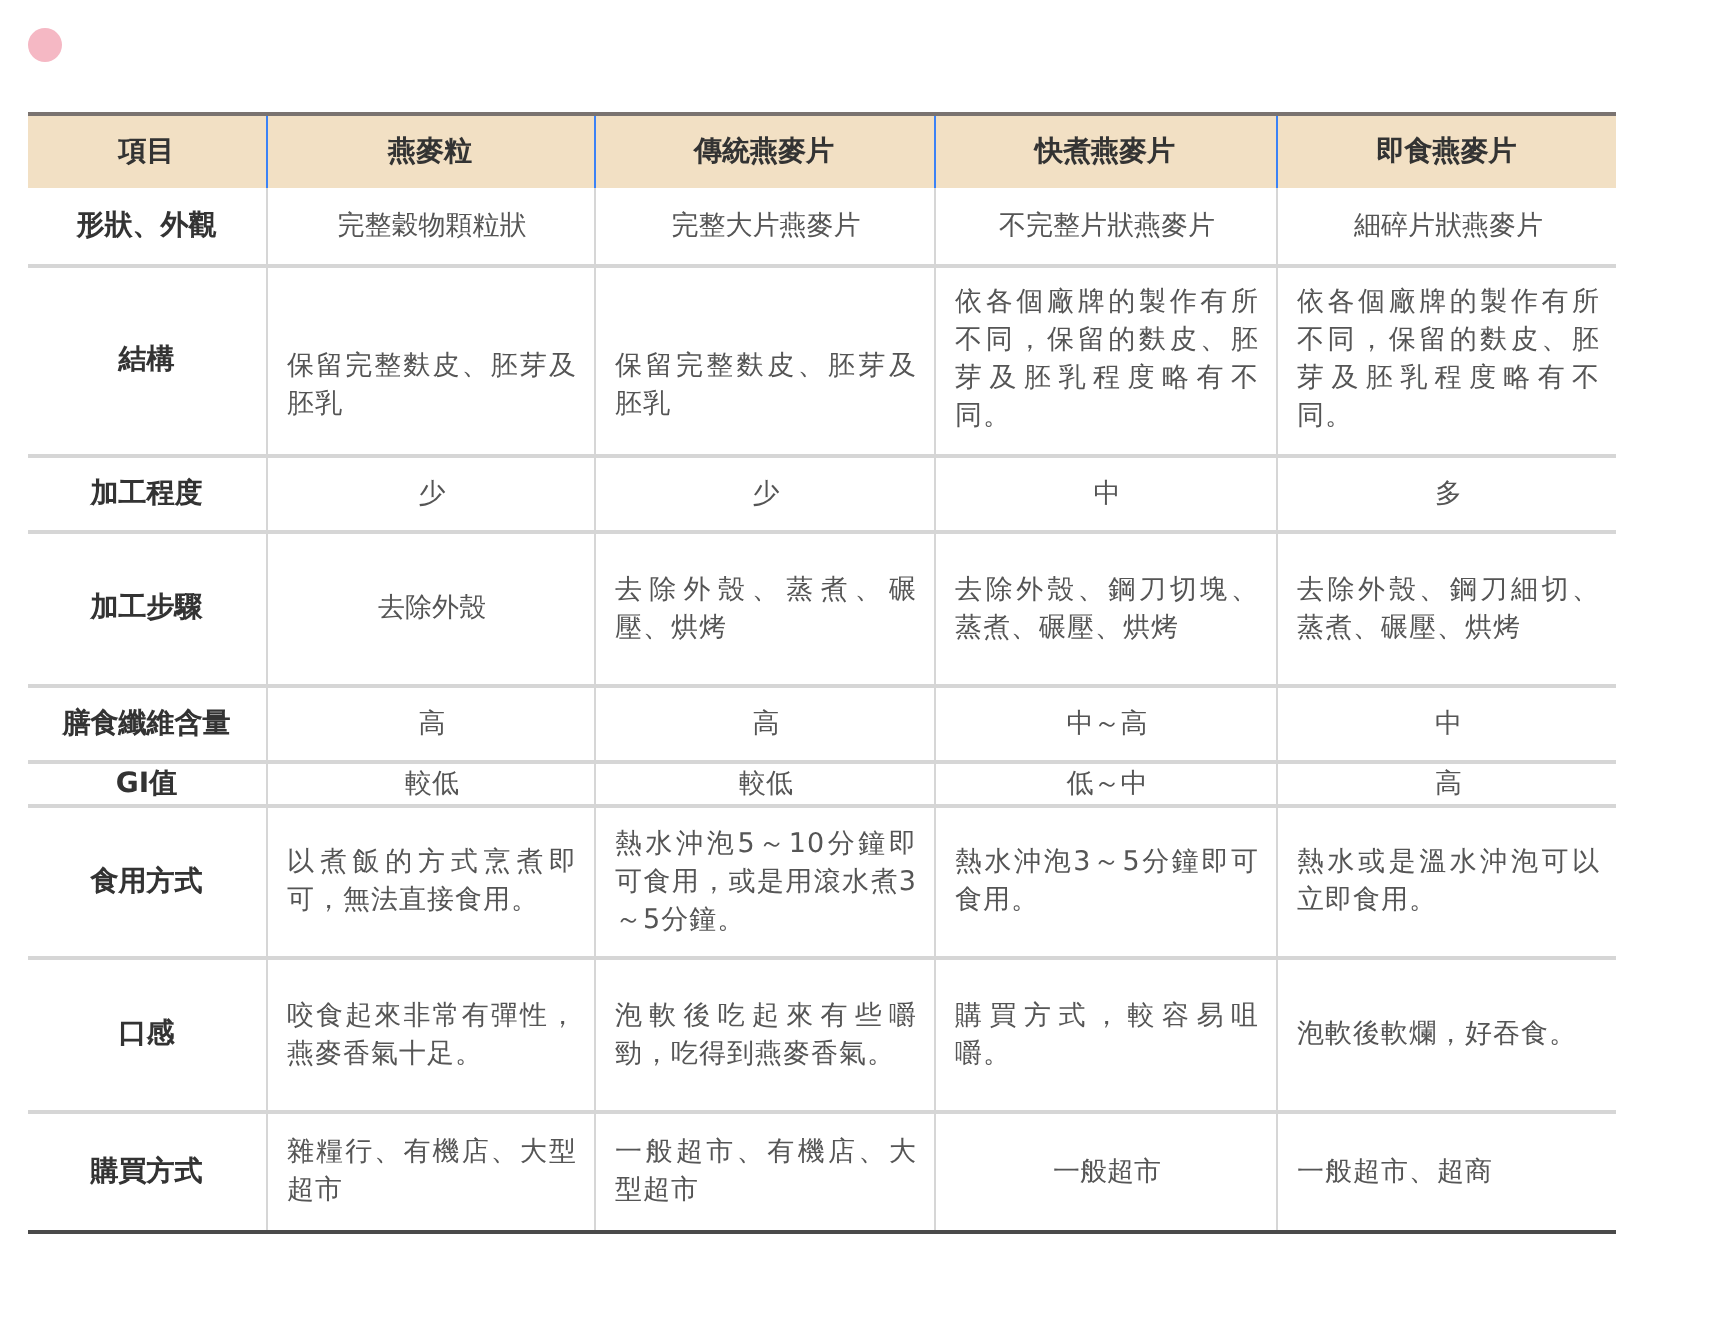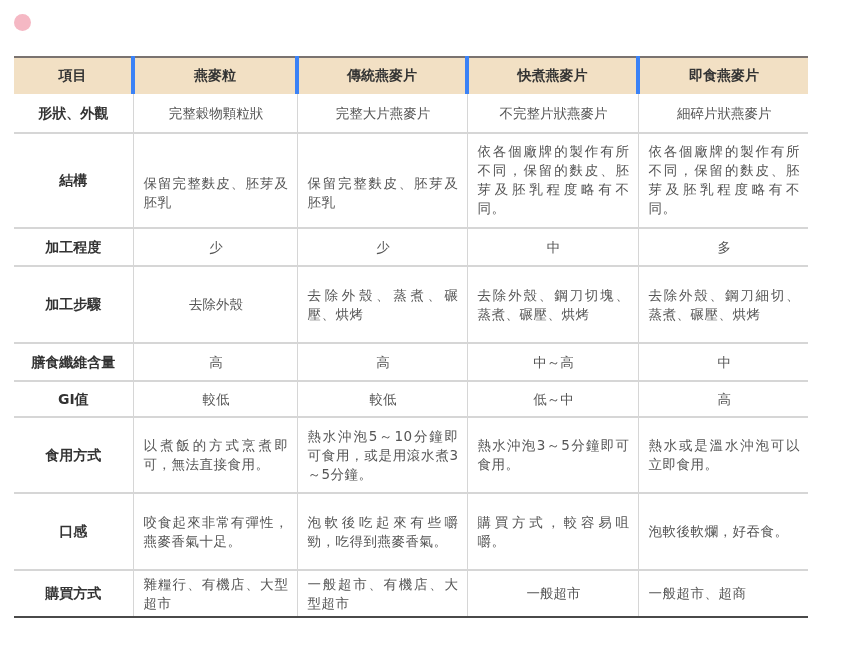--- a/index.html
+++ b/index.html
@@ -51,21 +51,21 @@
     table.cmp col.c2 { width: 170px; }
     table.cmp col.c3 { width: 171px; }
     table.cmp col.c4 { width: 170px; }
     table.cmp th {
       background: #f2e0c4;
       color: #333333;
       font-weight: bold;
       font-size: 14px;
       height: 36px;
       text-align: center;
-      border-left: 4px solid #3b82f6;
+      border-left: 1px solid #3b82f6;
       padding: 0;
     }
     table.cmp th:first-child { border-left: none; }
     table.cmp td {
       border-top: 2px solid #d6d6d6;
       border-left: 1px solid #d6d6d6;
       font-size: 13.5px;
       color: #555555;
       padding: 0 8px 0 10px;
       line-height: 19px;
@@ -144,21 +144,21 @@
     </tr>
 
     <tr style="height:38px">
       <td class="rowhead">膳食纖維含量</td>
       <td class="center">高</td>
       <td class="center">高</td>
       <td class="center">中～高</td>
       <td class="center">中</td>
     </tr>
 
-    <tr style="height:36px">
+    <tr style="height:22px">
       <td class="rowhead">GI值</td>
       <td class="center">較低</td>
       <td class="center">較低</td>
       <td class="center">低～中</td>
       <td class="center">高</td>
     </tr>
 
     <tr style="height:76px">
       <td class="rowhead">食用方式</td>
       <td class="left">以煮飯的方式烹煮即可，無法直接食用。</td>
@@ -169,21 +169,21 @@
 
 
     <tr style="height:77px">
       <td class="rowhead">口感</td>
       <td class="left">咬食起來非常有彈性，燕麥香氣十足。</td>
       <td class="left">泡軟後吃起來有些嚼勁，吃得到燕麥香氣。</td>
       <td class="left">購買方式，較容易咀嚼。</td>
       <td class="left">泡軟後軟爛，好吞食。</td>
     </tr>
 
-    <tr style="height:47px">
+    <tr style="height:60px">
       <td class="rowhead">購買方式</td>
       <td class="left">雜糧行、有機店、大型超市</td>
       <td class="left">一般超市、有機店、大型超市</td>
       <td class="center">一般超市</td>
       <td class="left">一般超市、超商</td>
     </tr>
   </tbody>
 </table>
 
 </body></html>

